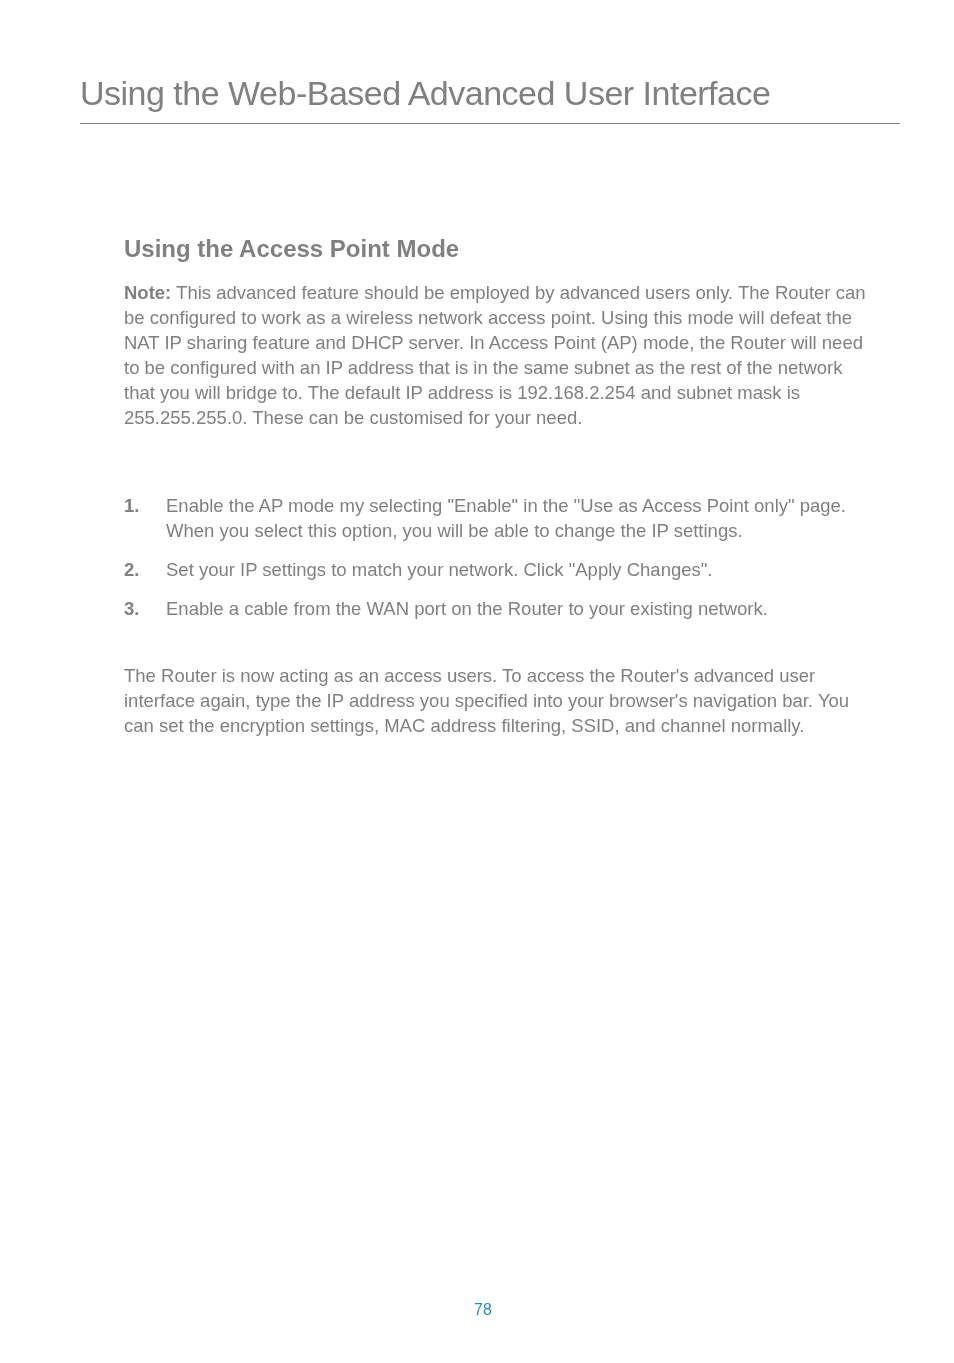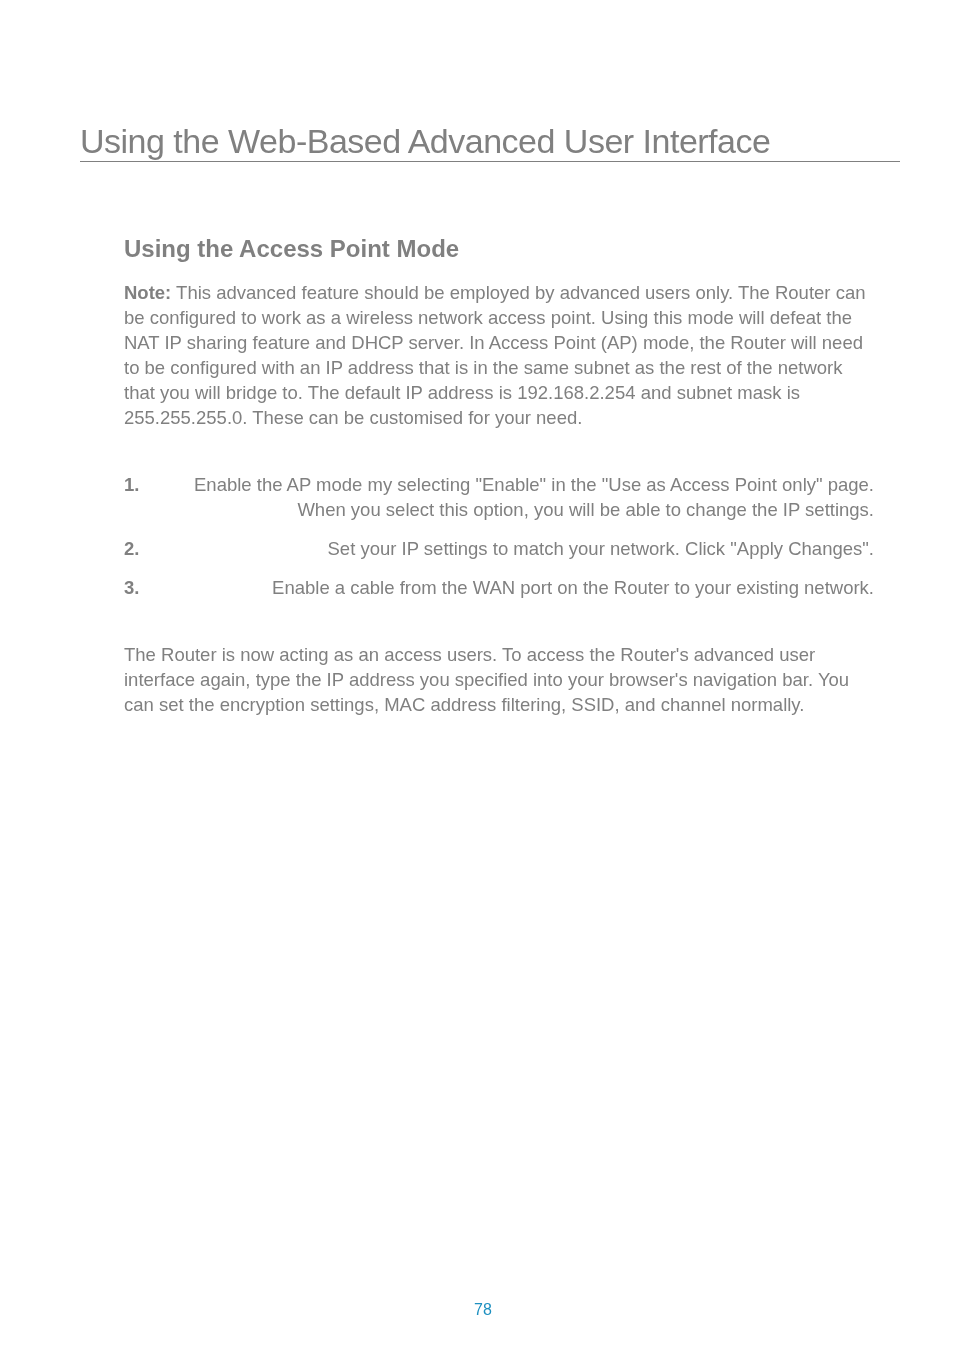--- a/index.html
+++ b/index.html
@@ -18,60 +18,59 @@
     .page-title {
       position: absolute;
       top: 74px;
       left: 80px;
       right: 54px;
       font-size: 34px;
       font-weight: 300;
       color: #808080;
       letter-spacing: -0.5px;
       border-bottom: 1.5px solid #808080;
-      margin-top: 48px;
+      padding-bottom: 10px;
     }
     .content {
       position: absolute;
       top: 235px;
       left: 124px;
       right: 80px;
     }
     .section-heading {
       font-size: 24px;
       font-weight: bold;
       color: #808080;
       margin-bottom: 18px;
     }
     .note-paragraph {
       font-size: 18.5px;
       line-height: 1.35;
       color: #808080;
-      margin-bottom: 42px;
+      margin-bottom: 63px;
     }
     .note-label {
       font-weight: bold;
     }
     .list {
       margin-bottom: 42px;
     }
     .list-item {
       display: flex;
       font-size: 18.5px;
       line-height: 1.35;
       color: #808080;
       margin-bottom: 14px;
     }
     .list-number {
       font-weight: bold;
       min-width: 42px;
     }
     .list-text {
       flex: 1;
-      text-align: right;
     }
     .closing-paragraph {
       font-size: 18.5px;
       line-height: 1.35;
       color: #808080;
     }
     .page-number {
       position: absolute;
       bottom: 44px;
       left: 0;

